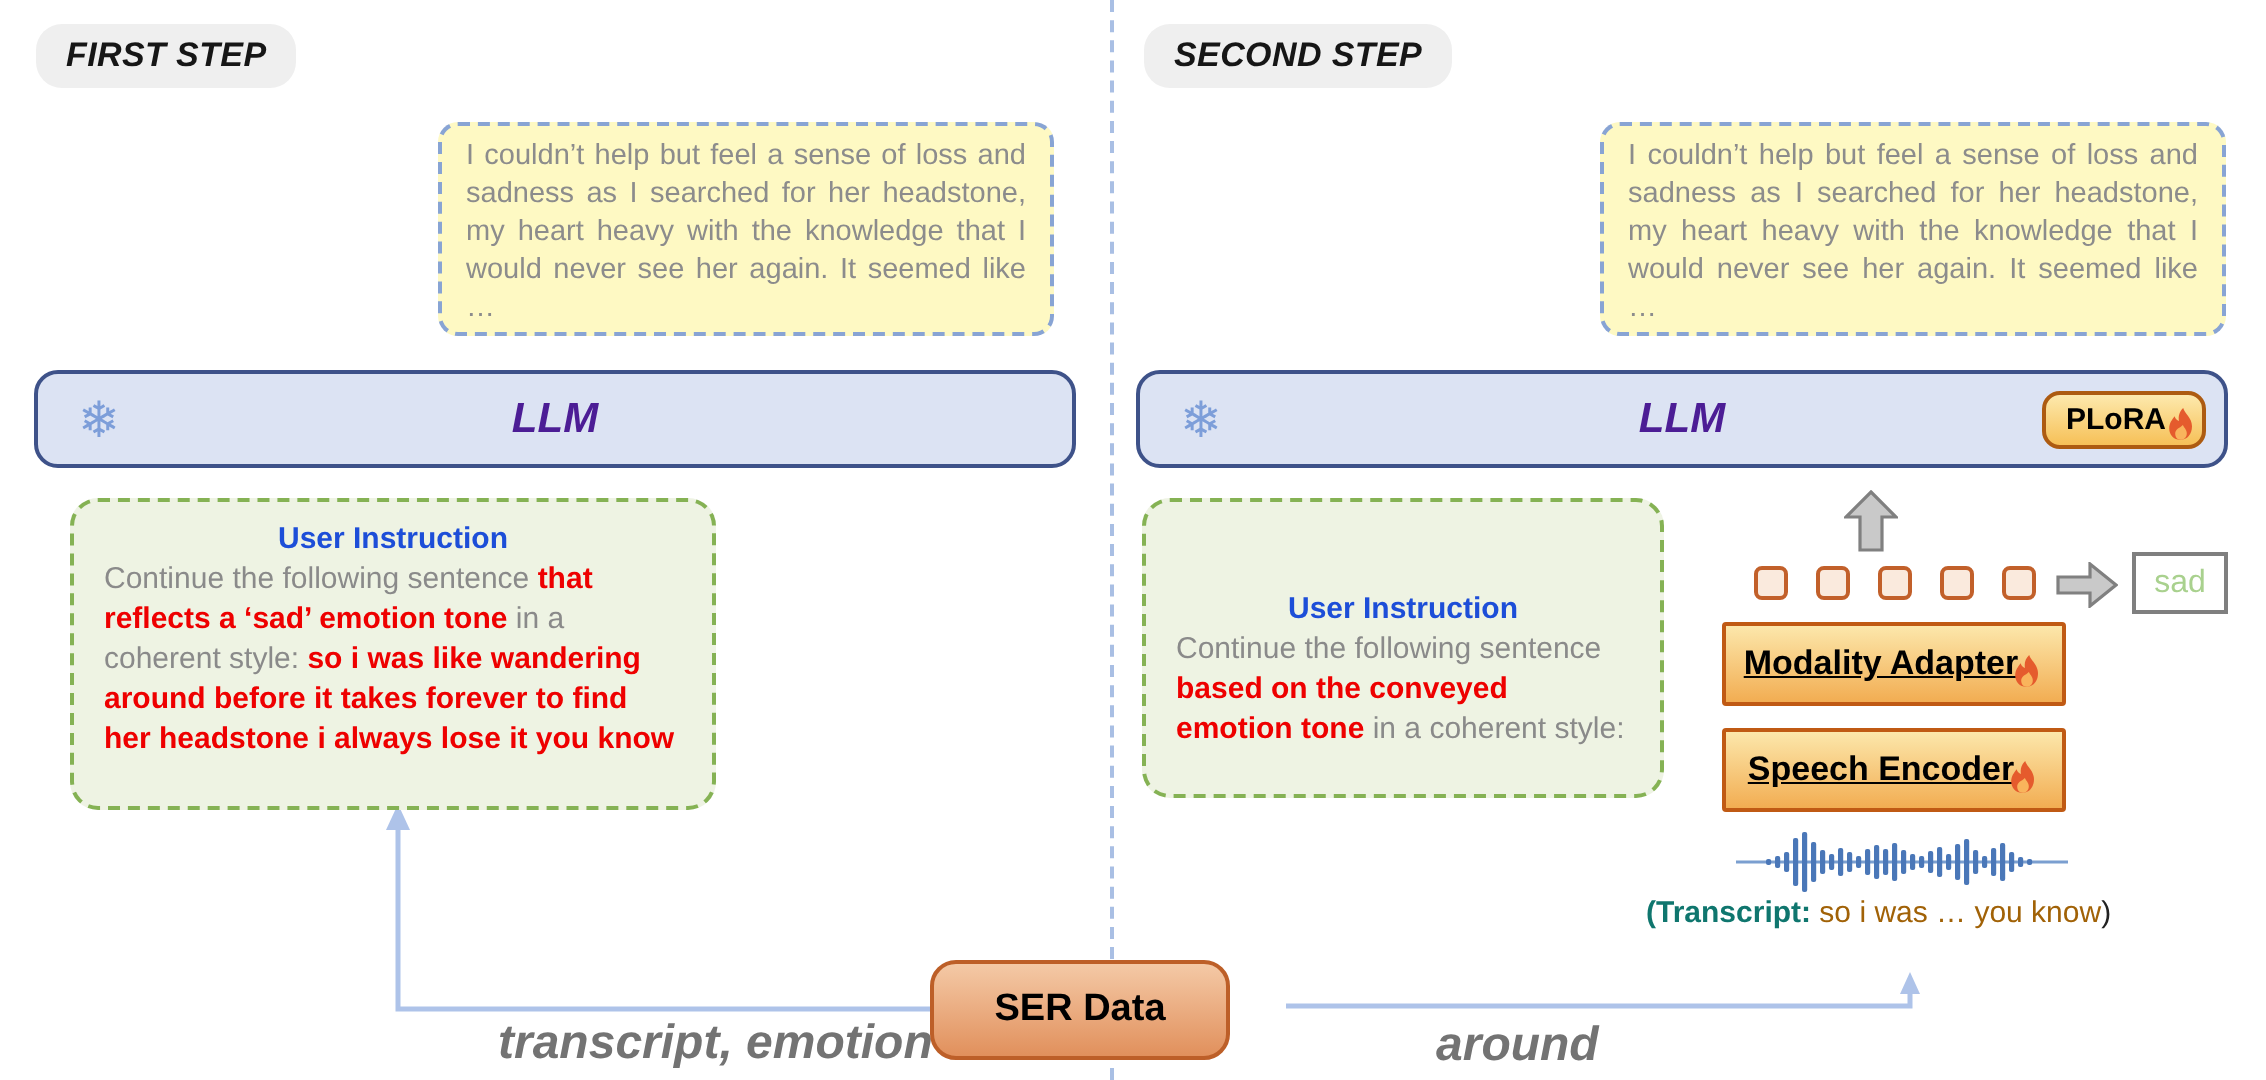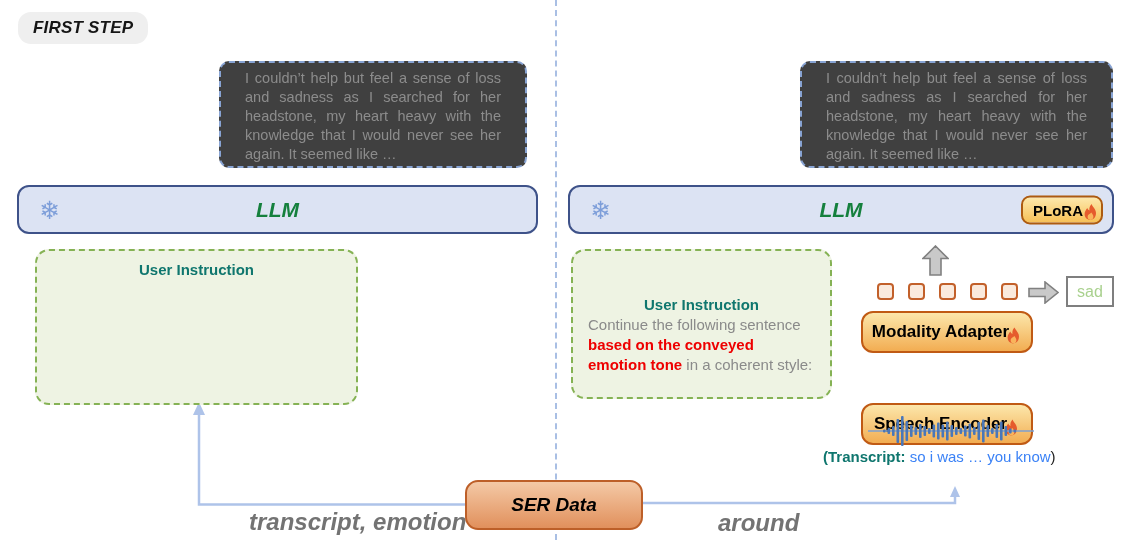--- a/index.html
+++ b/index.html
@@ -14,102 +14,103 @@
   .wires{position:absolute;left:0;top:0;z-index:1;}
 
   
   .step-label{position:absolute;background:#efefef;color:#161616;
               font-weight:bold;font-style:italic;font-size:17px;
               padding:6px 15px;z-index:2;letter-spacing:.2px;border-radius:13px;}
   .step-label.first{left:18px;top:12px;}
   .step-label.second{left:572px;top:12px;}
 
   
-  .gen-box{position:absolute;box-sizing:border-box;background:#404040;
+  .gen-box{position:absolute;box-sizing:border-box;background:#fef9c3;
            border:2px dashed #88a4d4;border-radius:10px;color:#8c8c8c;
            font-size:14.5px;line-height:19px;text-align:justify;
-           padding:6px 24px;z-index:2;}
+           padding:6px 12px;z-index:2;}
   .gen-box.left{left:219px;top:61px;width:308px;height:107px;}
   .gen-box.right{left:800px;top:61px;width:313px;height:107px;}
 
   
   .llm-bar{position:absolute;box-sizing:border-box;height:49px;
            background:#dce3f3;border:2.5px solid #3e5289;border-radius:12px;
            display:flex;align-items:center;justify-content:center;z-index:2;}
   .llm-bar.left{left:17px;top:185px;width:521px;}
   .llm-bar.right{left:568px;top:185px;width:546px;}
   .snowflake{position:absolute;left:20px;top:50%;transform:translateY(-50%);
              font-family:"DejaVu Sans",sans-serif;font-size:25px;color:#7d9ed9;}
-  .llm-label{font-weight:bold;font-style:italic;font-size:21px;color:#15803d;}
+  .llm-label{font-weight:bold;font-style:italic;font-size:21px;color:#4c1d95;}
   .plora{position:absolute;right:9px;top:50%;transform:translateY(-50%);
          background:linear-gradient(#fde9ad,#f6c057);border:2.5px solid #ad5b11;
          border-radius:9px;padding:4px 18px 4px 10px;font-weight:bold;
          font-size:15px;color:#000;margin-left:18px;}
   .plora .flame{position:absolute;right:2px;bottom:1px;}
 
   
   .green-box{position:absolute;box-sizing:border-box;background:#eef3e3;
              border:2.5px dashed #85b254;border-radius:14px;color:#8a8a8a;
              font-size:15px;line-height:20px;z-index:2;}
   .green-box.left{left:35px;top:249px;width:323px;height:156px;padding:9px 15px;}
   .green-box.right{left:571px;top:249px;width:261px;height:150px;padding:44px 15px 9px;}
-  .gb-title{text-align:center;font-weight:bold;color:#0f766e;}
+  .gb-title{text-align:center;font-weight:bold;color:#1d4ed8;}
   .red{color:#ee0000;font-weight:bold;}
 
   
   .tokens{position:absolute;left:877px;top:283px;display:flex;gap:14px;z-index:2;}
   .tok{width:13px;height:13px;background:#faeadd;border:2px solid #c2602a;
        border-radius:4px;}
   .arrow-up{position:absolute;left:922px;top:245px;z-index:2;}
   .arrow-right{position:absolute;left:1028px;top:281px;z-index:2;}
   .sad-box{position:absolute;left:1066px;top:276px;width:44px;height:27px;
            background:#fff;border:2px solid #7f7f7f;color:#a9d18e;font-size:16px;
            display:flex;align-items:center;justify-content:center;z-index:2;}
   .amber-box{position:absolute;left:861px;width:172px;height:42px;box-sizing:border-box;
              background:linear-gradient(#fce7ab,#f2ad52);border:2.5px solid #c05a14;
-             border-radius:12px;display:flex;align-items:center;justify-content:center;
-             font-weight:bold;font-size:17px;color:#000;z-index:2;}
+             border-radius:2px;display:flex;align-items:center;justify-content:center;
+             font-weight:bold;font-size:17px;color:#000;z-index:2;text-decoration:underline;}
   .amber-box.adapter{top:311px;}
-  .amber-box.encoder{top:364px;margin-top:39px;}
+  .amber-box.encoder{top:364px;}
   .amber-box .flame{margin-left:-3px;margin-top:8px;}
 
   .waveform{position:absolute;left:866px;top:412px;z-index:2;}
 
   .annot{position:absolute;left:823px;top:446px;font-size:15px;line-height:21px;
          color:#222;z-index:2;}
   .annot b{color:#0f766e;}
-  .annot .gray{color:#3b82f6;}
+  .annot .gray{color:#a16207;}
   .annot .green{color:#a9d18e;}
 
   
-  .ser-box{position:absolute;left:465px;top:480px;width:178px;height:50px;
+  .ser-box{position:absolute;left:465px;top:480px;width:150px;height:50px;
            box-sizing:border-box;background:linear-gradient(#f4c9a6,#e1905c);
            border:2.5px solid #bd5f28;border-radius:13px;display:flex;
            align-items:center;justify-content:center;font-weight:bold;
-           font-style:italic;font-size:19px;color:#000;z-index:3;}
+           font-size:19px;color:#000;z-index:3;}
   .edge-label{position:absolute;font-weight:bold;font-style:italic;font-size:24px;
               color:#737373;z-index:2;}
   .edge-label.tr{left:249px;top:508px;}
   .edge-label.sp{left:718px;top:509px;}
 </style>
 </head>
 <body>
 
 <div class="canvas">
 
   <div class="divider"></div>
 
   <svg class="wires" width="1133" height="540">
     <path d="M465 504.5 H199 V414" fill="none" stroke="#aec3e9" stroke-width="2.5"></path>
     <polygon points="199,402 193,415 205,415" fill="#aec3e9"></polygon>
     <path d="M643 503 H955 V496" fill="none" stroke="#aec3e9" stroke-width="2.5"></path>
     <polygon points="955,486 950,497 960,497" fill="#aec3e9"></polygon>
   </svg>
 
   <div class="step-label first">FIRST STEP</div>
+  <div class="step-label second">SECOND STEP</div>
 
   <div class="gen-box left">I couldn’t help but feel a sense of loss and sadness as I searched for her headstone, my heart heavy with the knowledge that I would never see her again. It seemed like …</div>
   <div class="gen-box right">I couldn’t help but feel a sense of loss and sadness as I searched for her headstone, my heart heavy with the knowledge that I would never see her again. It seemed like …</div>
 
   <div class="llm-bar left">
     <span class="snowflake">❄</span>
     <span class="llm-label">LLM</span>
   </div>
   <div class="llm-bar right">
     <span class="snowflake">❄</span>
@@ -118,20 +119,21 @@
       <span>PLoRA</span>
       <svg class="flame" width="16" height="18" viewBox="0 0 16 18">
         <path d="M8.6 0.5 C9.3 3.2 13 5.4 13 9.6 C13 13.6 10.6 16.4 7.2 16.4 C3.8 16.4 1.6 13.9 1.6 10.6 C1.6 8 3.1 6.3 4.3 4.6 C4.7 5.8 5.4 6.6 6.5 7 C6 4.5 6.8 2.2 8.6 0.5 Z" fill="#e55b2d"></path>
         <path d="M7.3 16.4 C9.1 16.4 10.4 15 10.4 13.2 C10.4 11.3 9.2 10.6 8.4 9 C7.1 10.4 4.6 11 4.6 13.3 C4.6 15.1 5.6 16.4 7.3 16.4 Z" fill="#f9b45c"></path>
       </svg>
     </span>
   </div>
 
   <div class="green-box left">
     <div class="gb-title">User Instruction</div>
+    <div><span>Continue the following sentence </span><span class="red">that reflects a ‘sad’ emotion tone </span><span>in a coherent style: </span><span class="red">so i was like wandering around before it takes forever to find her headstone i always lose it you know</span></div>
   </div>
   <div class="green-box right">
     <div class="gb-title">User Instruction</div>
     <div><span>Continue the following sentence </span><span class="red">based on the conveyed emotion tone</span><span> in a coherent style:</span></div>
   </div>
 
   <svg class="arrow-up" width="27" height="31" viewBox="0 0 27 31">
     <polygon points="13.5,1 26,13.5 19,13.5 19,30 8,30 8,13.5 1,13.5" fill="#c9c9c9" stroke="#808080" stroke-width="1.6"></polygon>
   </svg>
 

